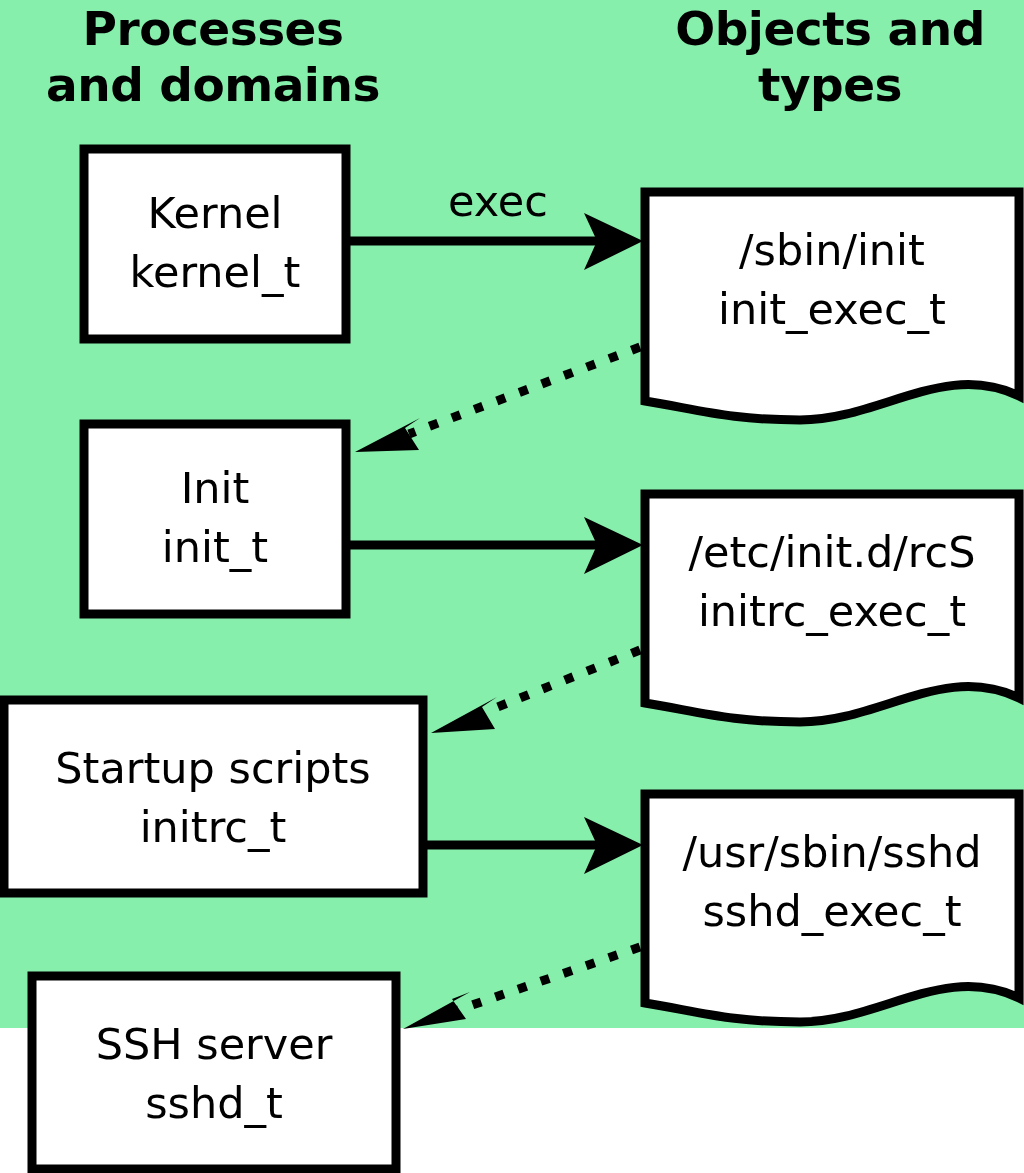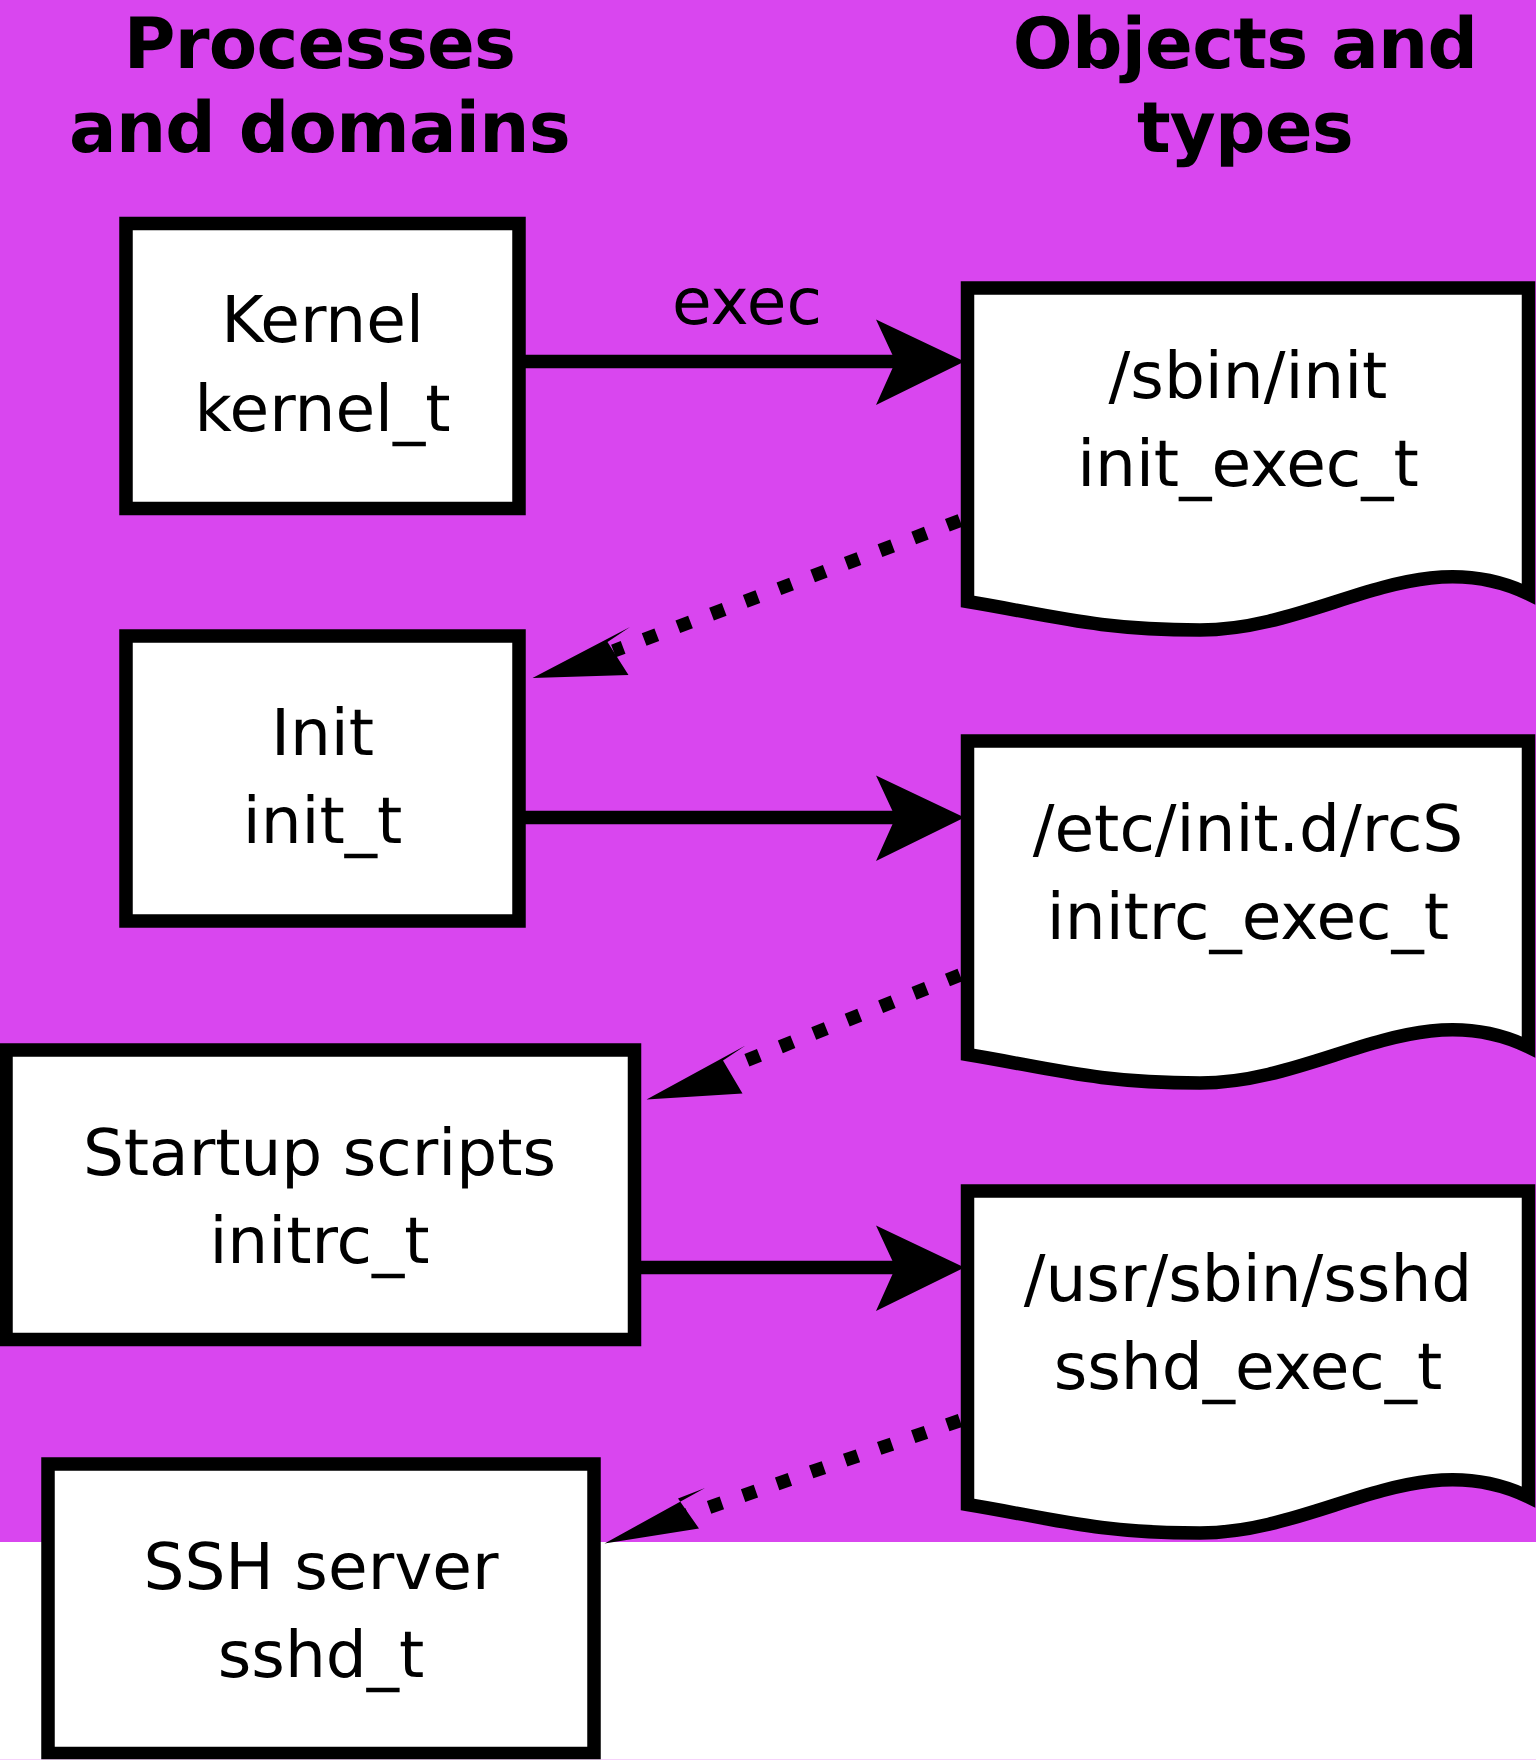--- a/index.html
+++ b/index.html
@@ -10,21 +10,21 @@
   body {
     width: 1024px;
     height: 1173px;
     overflow: hidden;
     font-family: "DejaVu Sans", sans-serif;
   }
   #diagram-root {
     position: relative;
     width: 1024px;
     height: 1028px;
-    background: #d946ef;
+    background: #86efac;
   }
   svg.diagram {
     display: block;
     width: 1024px;
     height: 1173px;
   }
   .col-header {
     font-family: "DejaVu Sans", sans-serif;
     font-weight: bold;
     font-size: 47px;

